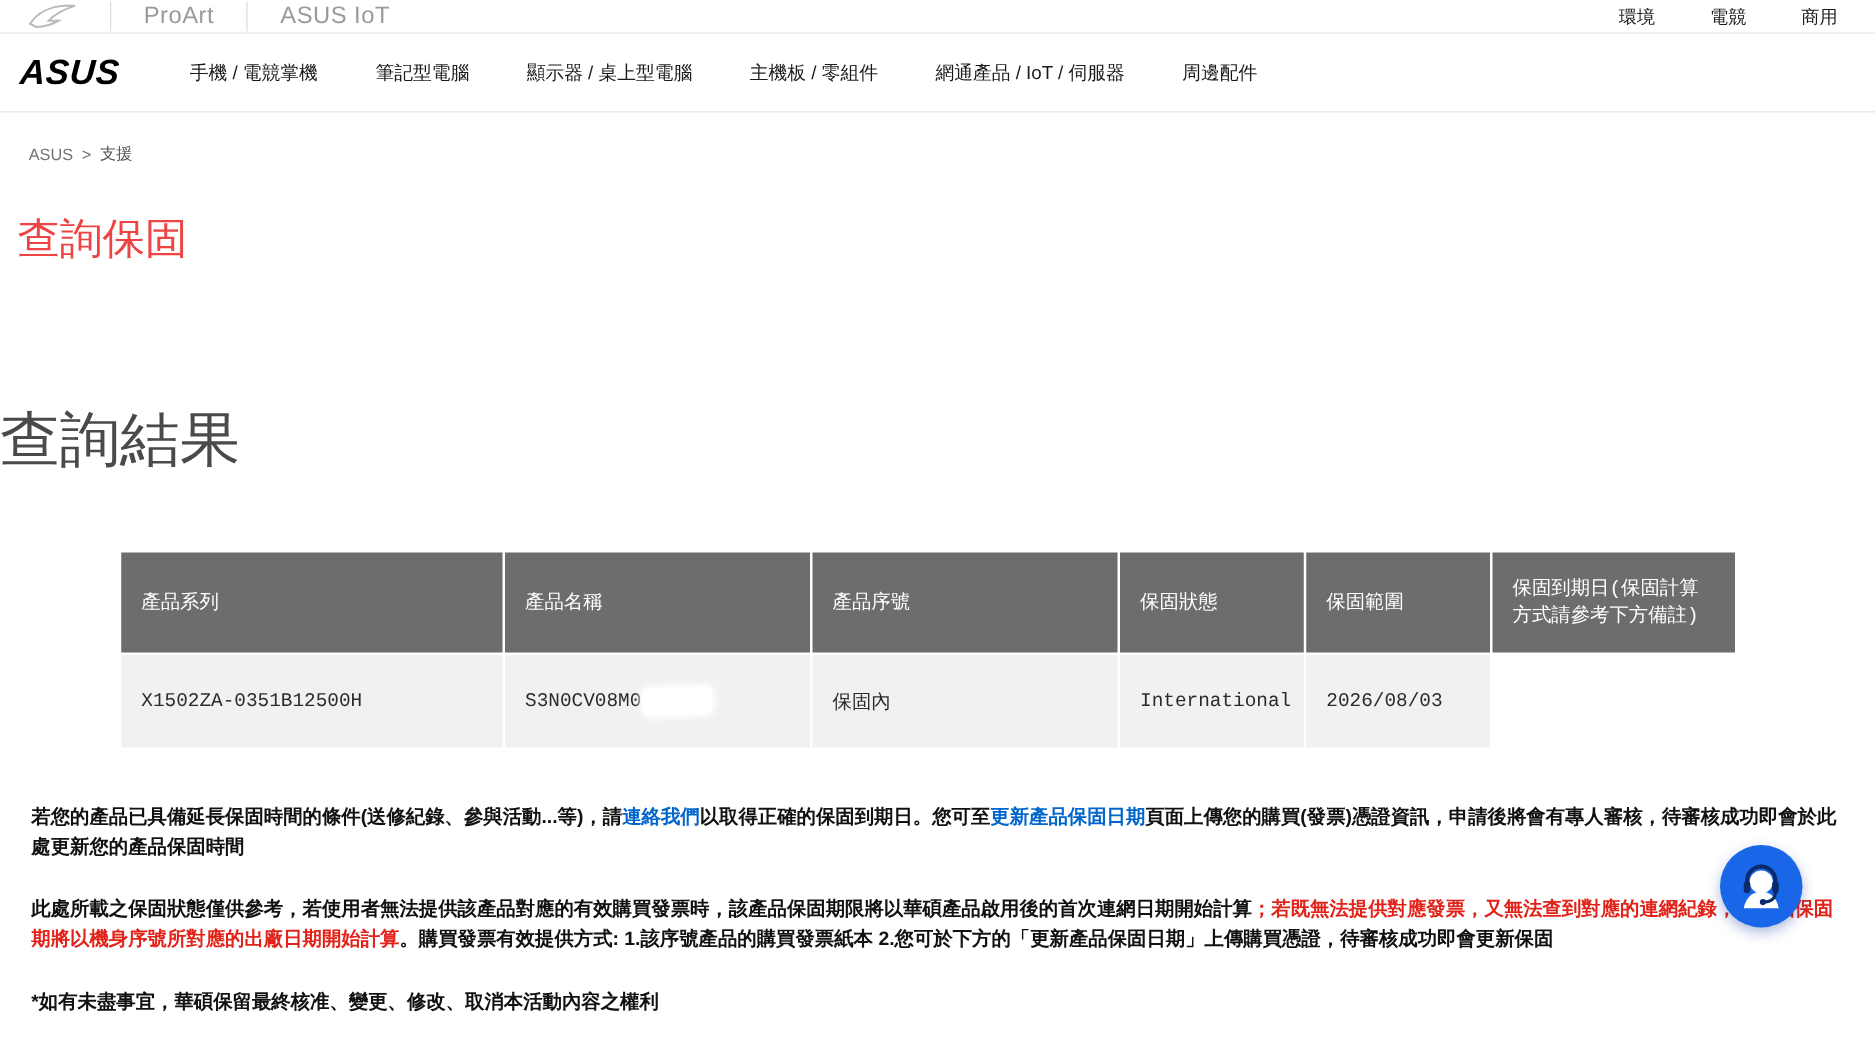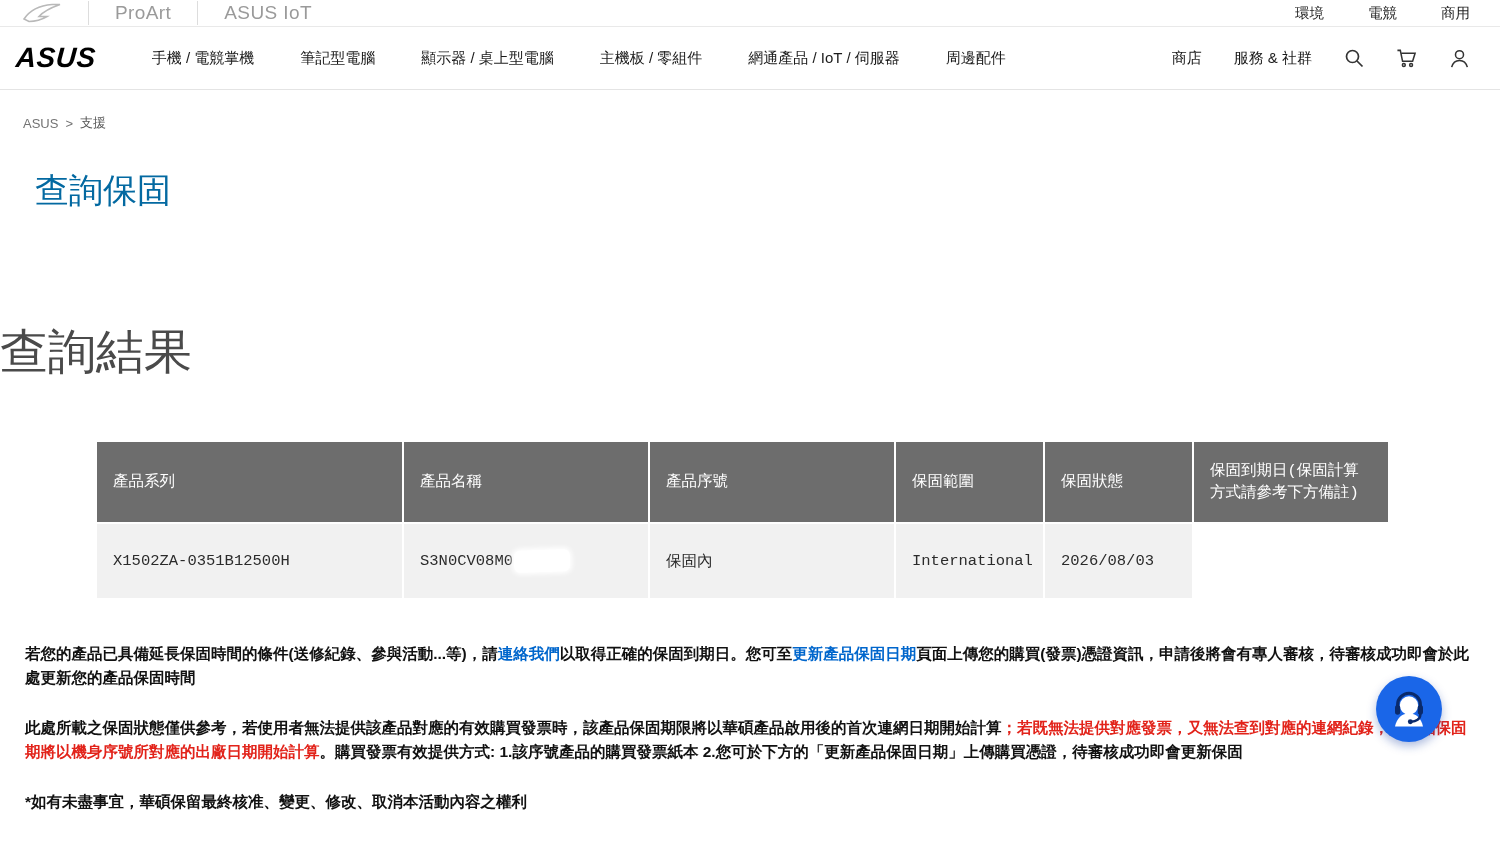--- a/index.html
+++ b/index.html
@@ -38,21 +38,21 @@
   .nav-item { font-size:15px; color:#1a1a1a; cursor:pointer; white-space:nowrap; }
   .nav-right { margin-left:auto; display:flex; align-items:center; gap:32px; }
   .nav-text { font-size:15px; color:#1a1a1a; cursor:pointer; white-space:nowrap; }
   .icon-btn { display:flex; align-items:center; justify-content:center; cursor:pointer; }
   .icon-btn svg { display:block; }
 
   
   .breadcrumb { margin:24px 0 0 23px; font-size:13px; color:#737373; display:flex; gap:7px; align-items:center; }
   .breadcrumb .crumb-root { cursor:pointer; }
   .breadcrumb .crumb-current { color:#555; }
-  .page-title { margin:36px 0 0 35px; font-size:34px; font-weight:400; color:#0369a1;font-family:Liberation Mono, monospace; }
+  .page-title { margin:36px 0 0 14px; font-size:34px; font-weight:400; color:#ef4444;font-family:Liberation Mono, monospace; }
   .result-title { margin-top:106px; text-align:left; font-size:48px; font-weight:400; color:#4a4a4a; }
 
   
   .result-table { margin:58px 0 0 97px; width:1293px;font-family:Liberation Mono, monospace; }
   .t-row { display:grid; grid-template-columns:305px 244px 244px 147px 147px 194px; column-gap:2px; }
   .t-row.thead { margin-bottom:2px; }
   .th-cell {
     background:var(--th-bg); color:#fff; font-size:15.5px; line-height:1.45;
     min-height:80px; display:flex; align-items:center; padding:10px 16px;
   }
@@ -105,61 +105,38 @@
 <nav class="main-nav">
   <div class="asus-logo">ASUS</div>
   <ul class="nav-items">
     <li class="nav-item">手機 / 電競掌機</li>
     <li class="nav-item">筆記型電腦</li>
     <li class="nav-item">顯示器 / 桌上型電腦</li>
     <li class="nav-item">主機板 / 零組件</li>
     <li class="nav-item">網通產品 / IoT / 伺服器</li>
     <li class="nav-item">周邊配件</li>
   </ul>
-  <div class="nav-right">
-    <span class="nav-text">商店</span>
-    <span class="nav-text">服務 &amp; 社群</span>
-    <span class="icon-btn">
-      <svg width="20" height="20" viewBox="0 0 20 20" fill="none" stroke="#333" stroke-width="1.7">
-        <circle cx="8.5" cy="8.5" r="6"></circle>
-          <line x1="13" y1="13" x2="18.5" y2="18.5"></line>
-      </svg>
-    </span>
-    <span class="icon-btn">
-      <svg width="21" height="20" viewBox="0 0 22 20" fill="none" stroke="#333" stroke-width="1.6">
-        <path d="M1.5 2 h3 l2.4 11.5 h10.5 l2.6-8.5 h-14"></path>
-        <circle cx="8.2" cy="17.3" r="1.5"></circle>
-          <circle cx="15.8" cy="17.3" r="1.5"></circle>
-      </svg>
-    </span>
-    <span class="icon-btn">
-      <svg width="21" height="21" viewBox="0 0 22 22" fill="none" stroke="#333" stroke-width="1.6">
-        <circle cx="11" cy="7" r="4.2"></circle>
-          <path d="M2.8 20 c1.3-5 4.4-7 8.2-7 s6.9 2 8.2 7"></path>
-      </svg>
-    </span>
-  </div>
 </nav>
 
 <div class="breadcrumb">
   <span class="crumb-root">ASUS</span>
   <span>&gt;</span>
   <span class="crumb-current">支援</span>
 </div>
 
 <h1 class="page-title">查詢保固</h1>
 <h2 class="result-title">查詢結果</h2>
 
 <div class="result-table">
   <div class="t-row thead">
     <div class="th-cell">產品系列</div>
     <div class="th-cell">產品名稱</div>
     <div class="th-cell">產品序號</div>
+    <div class="th-cell">保固狀態</div>
     <div class="th-cell">保固範圍</div>
-    <div class="th-cell">保固狀態</div>
     <div class="th-cell">保固到期日(保固計算方式請參考下方備註)</div>
   </div>
   <div class="t-row">
     <div class="td-cell">X1502ZA-0351B12500H</div>
     <div class="td-cell">
       <span>S3N0CV08M0</span>
       <span class="redaction"></span>
     </div>
     <div class="td-cell">保固內</div>
     <div class="td-cell">International</div>

